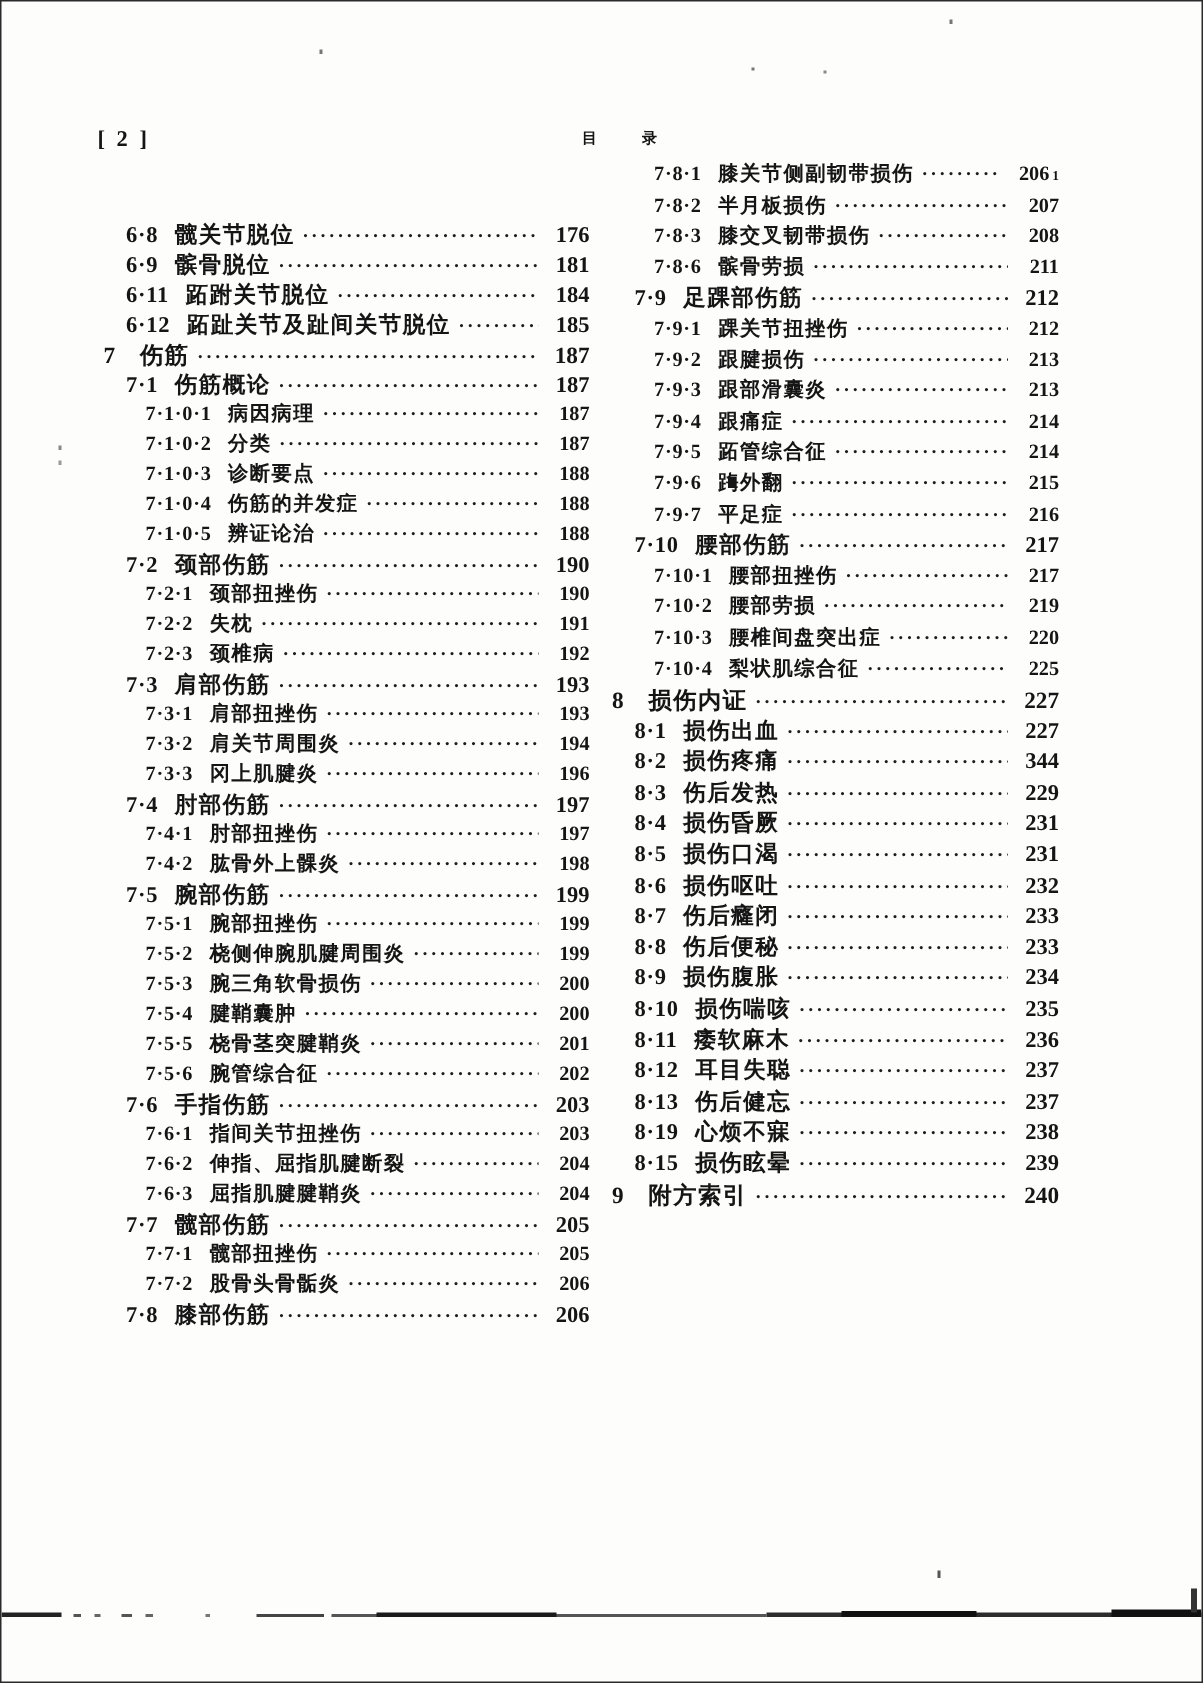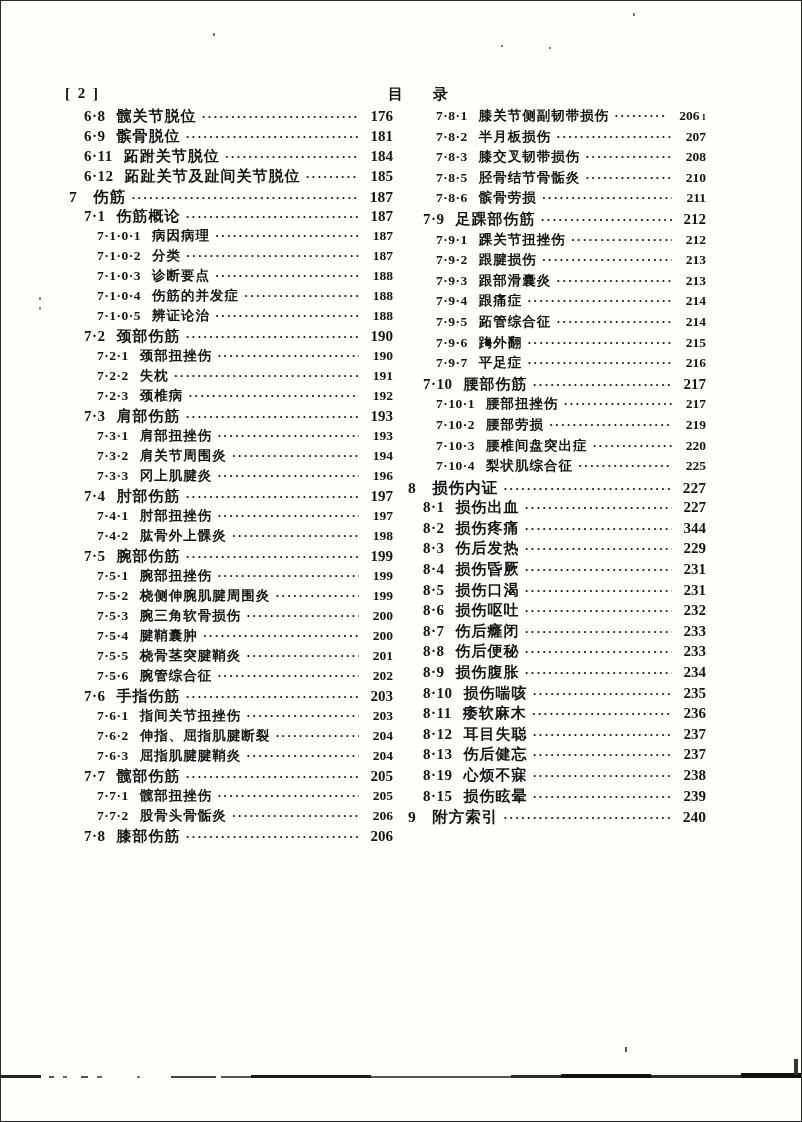--- a/index.html
+++ b/index.html
@@ -13,27 +13,27 @@
     font-family:"Liberation Serif","DejaVu Serif",serif;
     color:#151515;
     overflow:hidden;
   }
   .folio {
     position:absolute; left:64px; top:84px;
     font-size:15px; font-weight:bold; letter-spacing:2px;
   }
   .header-title {
     position:absolute; left:387px; top:84px;
-    font-size:15px; font-weight:bold;
+    font-size:10px; font-weight:bold;
   }
   .header-title .hchar { display:inline-block; }
   .header-title .hchar + .hchar { margin-left:30px; }
 
   .toc-col { position:absolute; top:106px; }
-  .toc-col.left  { left:66px;  width:326px; }
+  .toc-col.left  { left:66px;  width:326px;margin-top:40px; }
   .toc-col.right { left:405px; width:300px; }
 
   .toc-row {
     display:flex; align-items:baseline;
     white-space:nowrap;
     font-weight:bold;
   }
   .toc-col.left  .toc-row { height:20px; }
   .toc-col.right .toc-row { height:20.6px; }
 
@@ -350,27 +350,20 @@
       <span class="title">半月板损伤</span>
       <span class="leader"></span>
       <span class="pg">207</span>
 
     </div>
       <div class="toc-row lvl3">
       <span class="num">7·8·3</span>
       <span class="title">膝交叉韧带损伤</span>
       <span class="leader"></span>
       <span class="pg">208</span>
-
-    </div>
-      <div class="toc-row lvl3">
-      <span class="num">7·8·5</span>
-      <span class="title">胫骨结节骨骺炎</span>
-      <span class="leader"></span>
-      <span class="pg">210</span>
 
     </div>
       <div class="toc-row lvl3">
       <span class="num">7·8·6</span>
       <span class="title">髌骨劳损</span>
       <span class="leader"></span>
       <span class="pg">211</span>
 
     </div>
       <div class="toc-row lvl2">

